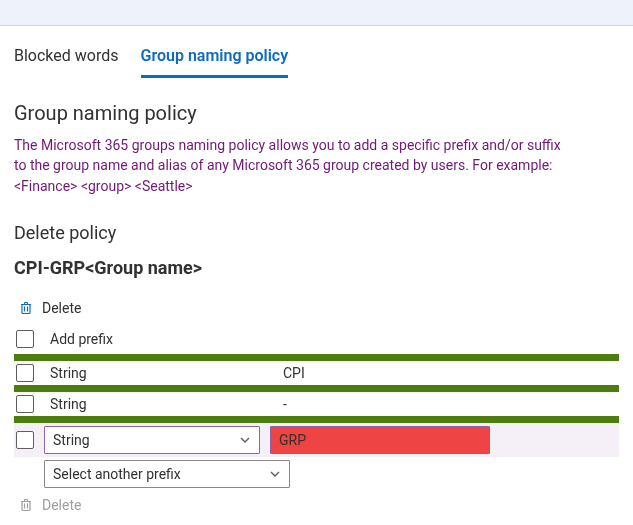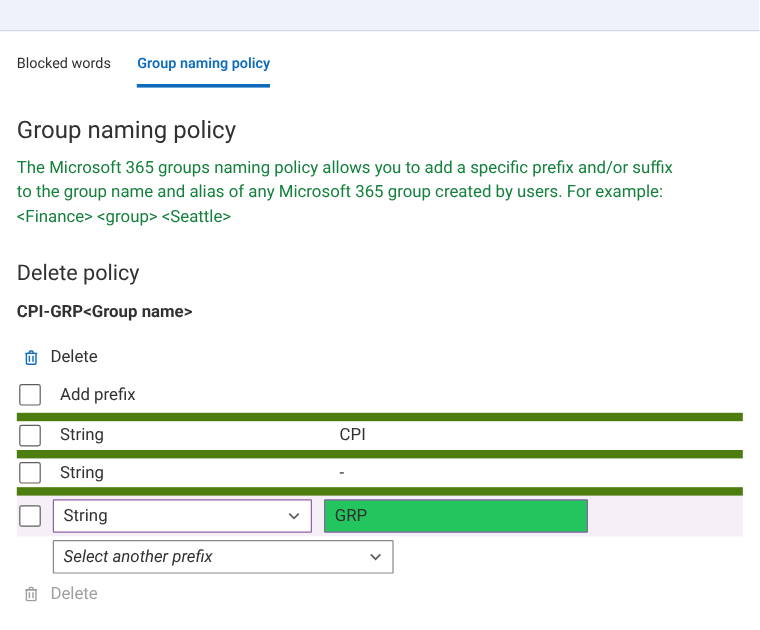--- a/index.html
+++ b/index.html
@@ -23,51 +23,51 @@
     border-right: none;
   }
   .content { padding: 0 14px 0 14px; }
   .tabs {
     display:flex;
     gap: 22px;
     padding-top: 16px;
   }
   .tab {
     padding: 4px 0 10px 0;
-    font-size: 12px;
+    font-size: 16px;
     color: #323130;
     cursor: pointer;
   }
   .tab.active {
     color: #0f6cbd;
     font-weight: 600;
     border-bottom: 3px solid #0f6cbd;
     margin-bottom: -1px;
   }
   .section-title {
     font-size: 20px;
     font-weight: 400;
     margin-top: 24px;
     color: #323130;
   }
   .desc {
     margin-top: 10px;
     line-height: 1.45;
-    color: #15803d;
+    color: #701a75;
     max-width: 555px;
   }
   .subheading {
     font-size: 18px;
     font-weight: 400;
     margin-top: 26px;
   }
   .example {
     margin-top: 14px;
     font-weight: 700;
-    font-size: 14px;
+    font-size: 18px;
   }
 
   .toolbar {
     margin-top: 22px;
     display:flex;
     align-items:center;
     gap:8px;
     padding-left: 4px;
   }
   .toolbar .trash { color:#0f6cbd; }
@@ -100,25 +100,25 @@
     display:flex;
     align-items:center;
     justify-content:space-between;
     border:1px solid #8d61a8;
     background:#fff;
     height:28px;
     width:216px;
     padding: 0 8px;
     border-radius:1px;
   }
-  .select-box.plain { border-color:#8a8886; width:284px;font-style:italic; }
+  .select-box.plain { border-color:#8a8886; width:246px; }
   .select-box .chev { color:#605e5c; }
   .input-box {
     border:1px solid #8d61a8;
-    background:#22c55e;
+    background:#ef4444;
     height:28px;
     width:220px;
     padding: 0 8px;
     display:flex;
     align-items:center;
     border-radius:1px;
   }
 
   .row.selected .checkbox { border-color:#605e5c; }
 

